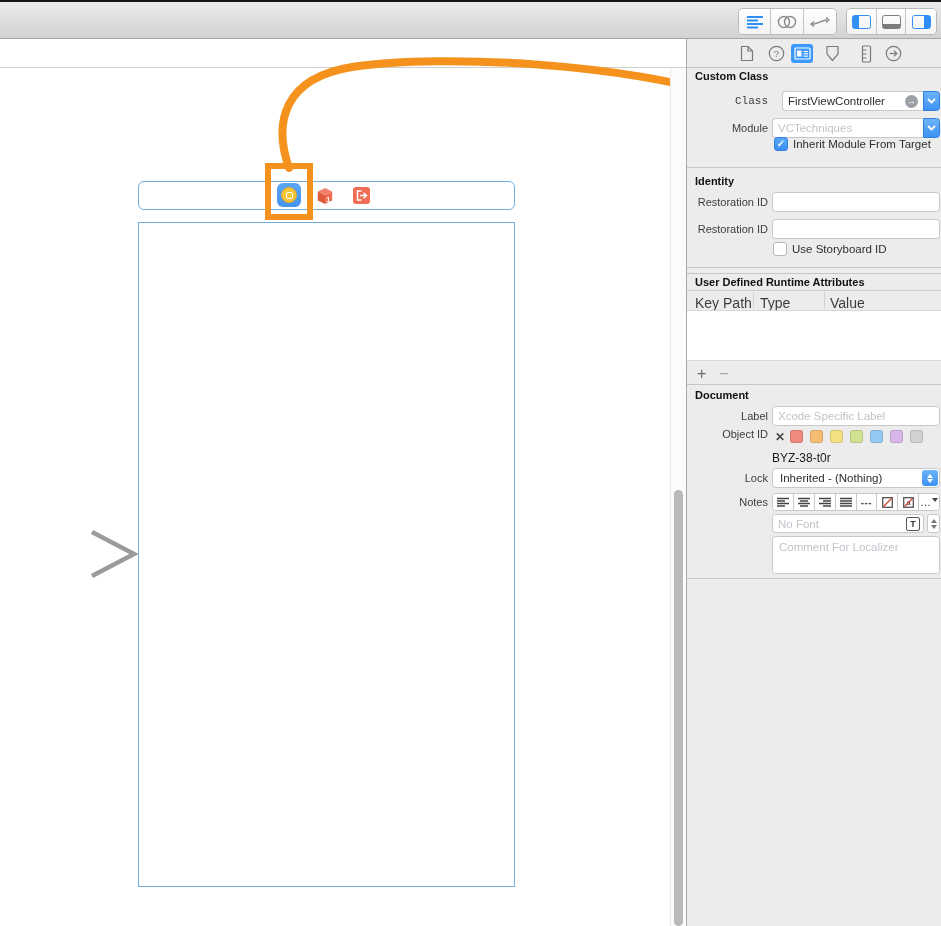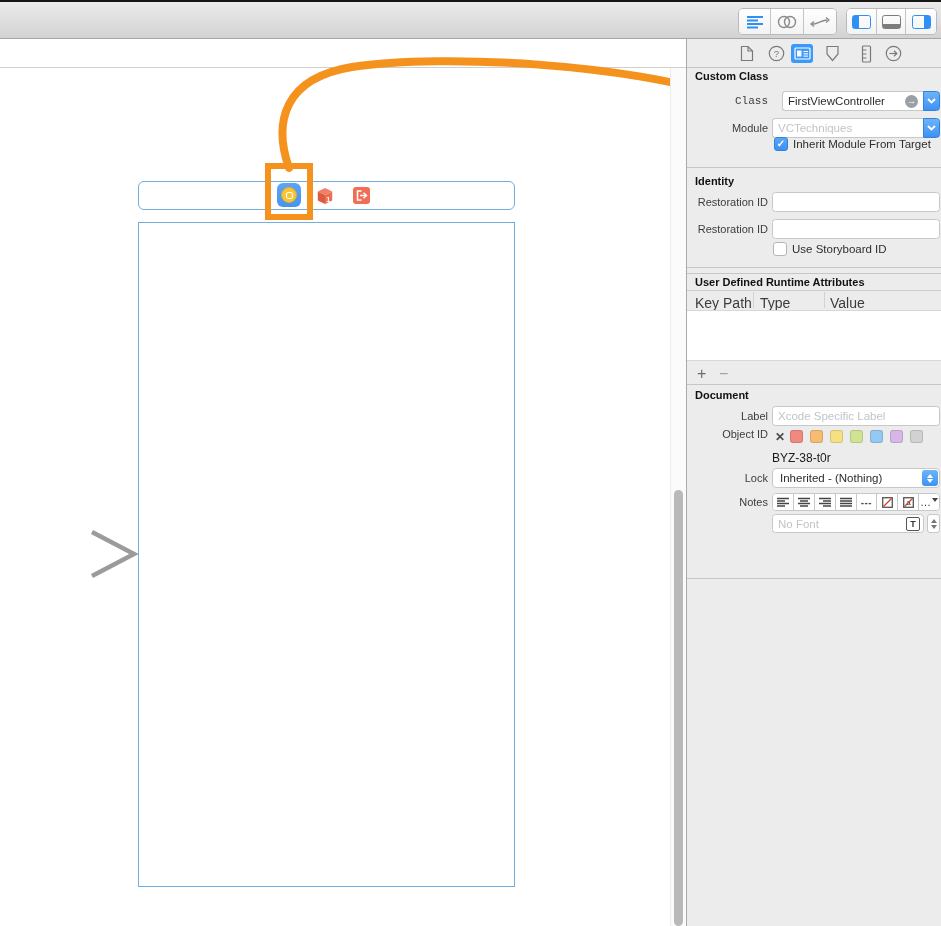--- a/index.html
+++ b/index.html
@@ -377,15 +377,16 @@
         <span class="more"><span>…</span><span class="mtri"></span></span>
       </span>
     </div>
 
     <input class="fld" style="left: 85px; top: 475px; width: 152px; height: 19px; padding-right: 20px;" placeholder="No Font">
     <span class="fontT" style="left:219px; top:477.5px; right:auto;">T</span>
     <div class="mini-stepper" style="left:240px; top:475px;">
       <span class="tri-up gray"></span>
         <span class="tri-dn gray"></span>
     </div>
+    <textarea class="fld" style="left: 85px; top: 497px; width: 168px; height: 38px;" placeholder="Comment For Localizer"></textarea>
     <div class="divid" style="top:539px;"></div>
   </div>
 </div>
 
 </body></html>

